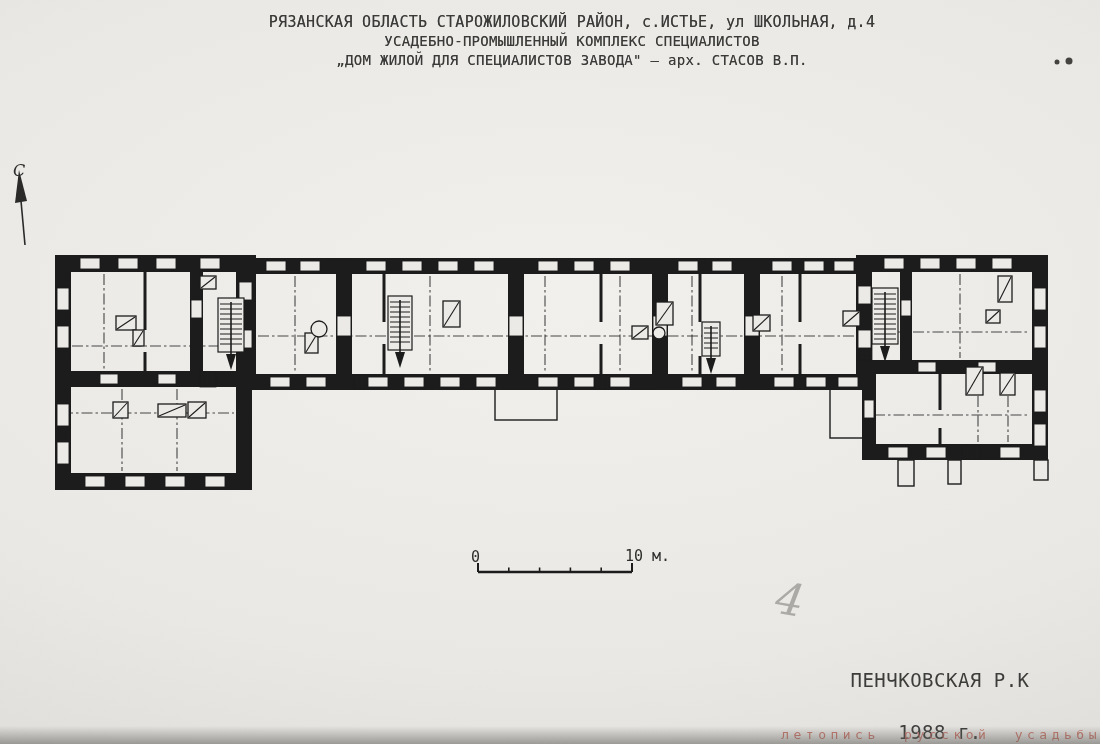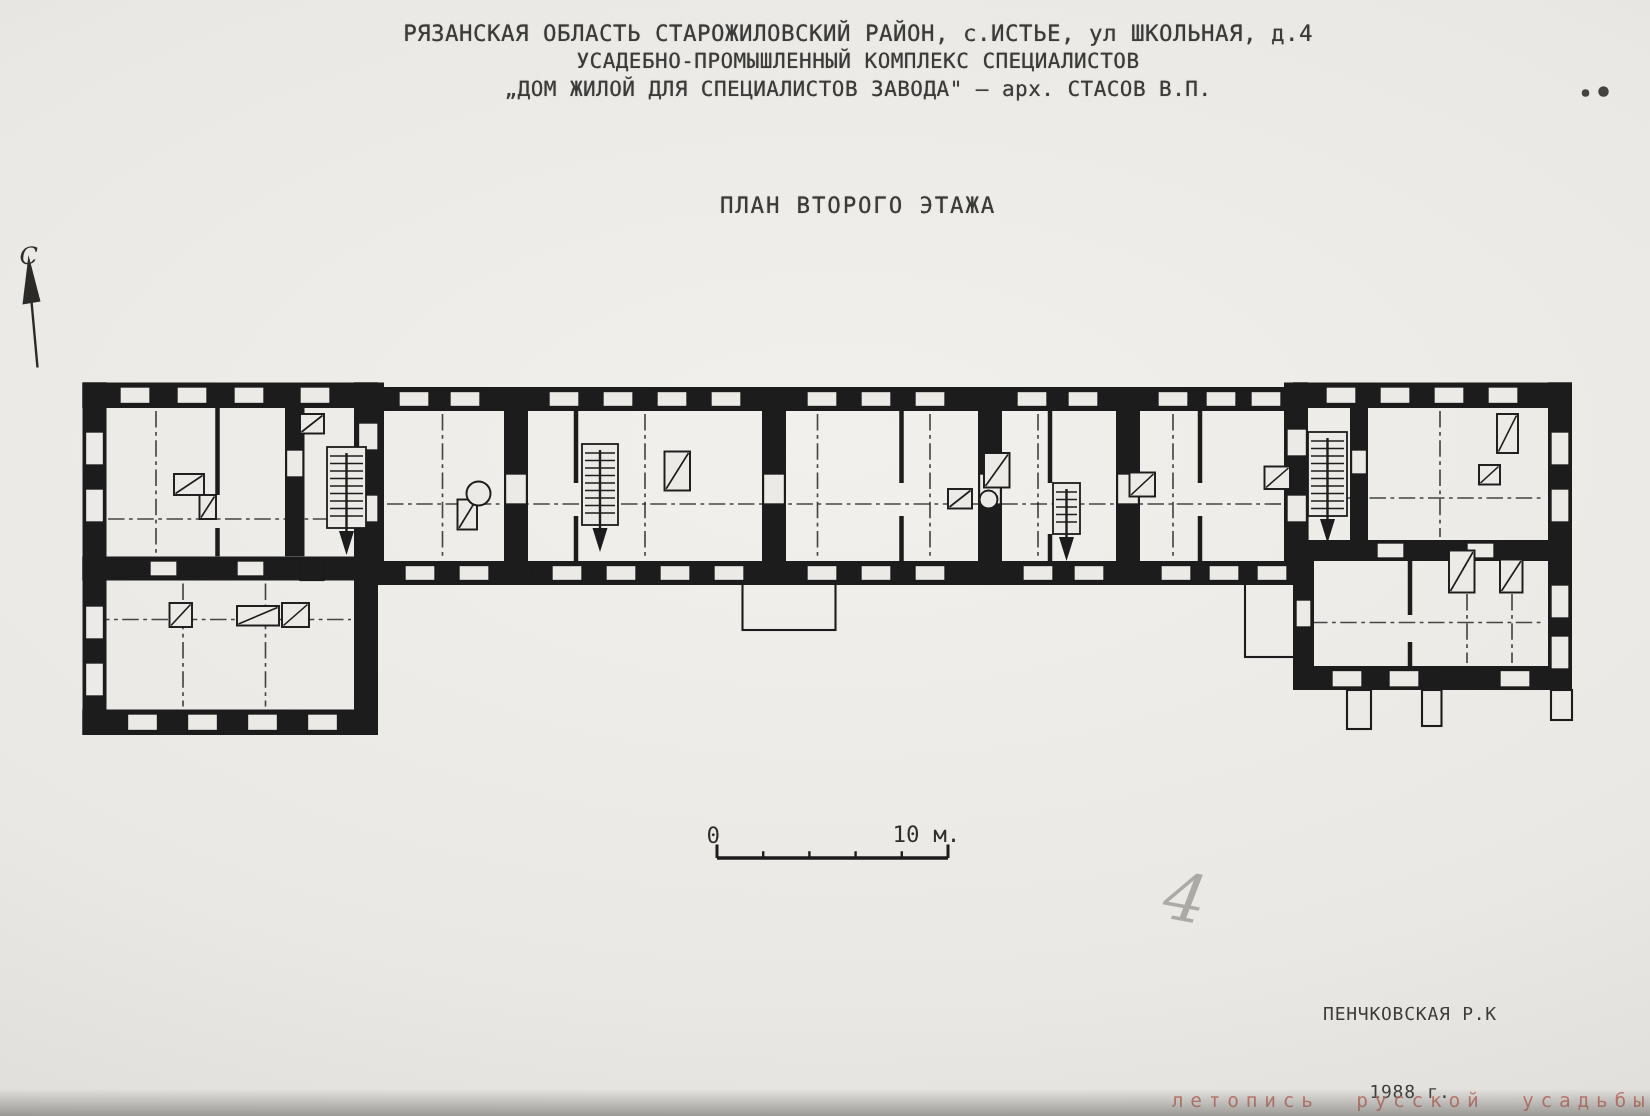--- a/index.html
+++ b/index.html
@@ -18,22 +18,22 @@
     color:#3a3a38;letter-spacing:0.3px;white-space:nowrap;
     text-shadow:0 0 0.6px rgba(60,60,58,0.7);
   }
   #title1{top:13px;font-size:15px;}
   #title2{top:33px;font-size:14px;}
   #title3{top:52px;font-size:14px;}
   #title4{top:72px;font-size:14px;}
   #plan-title{top:128px;font-size:15px;letter-spacing:1.2px;}
   .scale-label{position:absolute;font-size:15px;color:#2e2e2c;}
   #scale-zero{left:471px;top:548px;}
-  #scale-end{left:595px;top:547px;}
-  .credit-line{position:absolute;left:840px;width:200px;text-align:center;color:#3c3c3a;font-size:12px;letter-spacing:0.5px;}
+  #scale-end{left:625px;top:547px;}
+  .credit-line{position:absolute;left:840px;width:200px;text-align:center;color:#3c3c3a;font-size:19px;letter-spacing:0.5px;}
   #credit-author{top:669px;}
   #credit-year{top:689px;margin-top:32px;}
   #sheet-number{
     position:absolute;left:776px;top:574px;font-family:"DejaVu Serif",serif;
     font-style:italic;font-size:44px;color:#abaaa6;transform:rotate(10deg);
   }
   #watermark{
     position:absolute;right:14px;bottom:2px;font-size:13px;
     letter-spacing:4.5px;word-spacing:12px;color:rgba(193,100,86,0.85);
     text-shadow:0 0 1px rgba(255,255,255,0.35);white-space:nowrap;
@@ -42,21 +42,20 @@
   #north-label{font-family:"DejaVu Serif",serif;font-style:italic;font-size:16px;fill:#2e2e2c;}
 </style>
 </head>
 <body>
 
 <div id="stage">
 
   <div class="tline" id="title1">РЯЗАНСКАЯ ОБЛАСТЬ  СТАРОЖИЛОВСКИЙ РАЙОН, с.ИСТЬЕ, ул ШКОЛЬНАЯ, д.4</div>
   <div class="tline" id="title2">УСАДЕБНО-ПРОМЫШЛЕННЫЙ КОМПЛЕКС СПЕЦИАЛИСТОВ</div>
   <div class="tline" id="title3">„ДОМ ЖИЛОЙ ДЛЯ СПЕЦИАЛИСТОВ ЗАВОДА" — арх. СТАСОВ В.П.</div>
-  <div class="tline" id="plan-title">ПЛАН ВТОРОГО ЭТАЖА</div>
 
   <svg id="plan-svg" width="1100" height="744" viewBox="0 0 1100 744">
     <g>
       <text id="north-label" x="13" y="176">С</text>
       <line x1="25" y1="245" x2="21" y2="201" stroke="#2a2a28" stroke-width="1.6"></line>
       <polygon points="15,203 27,201 19,170" fill="#2a2a28"></polygon>
     </g>
   <defs>
         <pattern id="hatch" patternUnits="userSpaceOnUse" width="5" height="5">
           <path d="M0 5 L5 0" stroke="#1c1c1c" stroke-width="1.2"></path>

